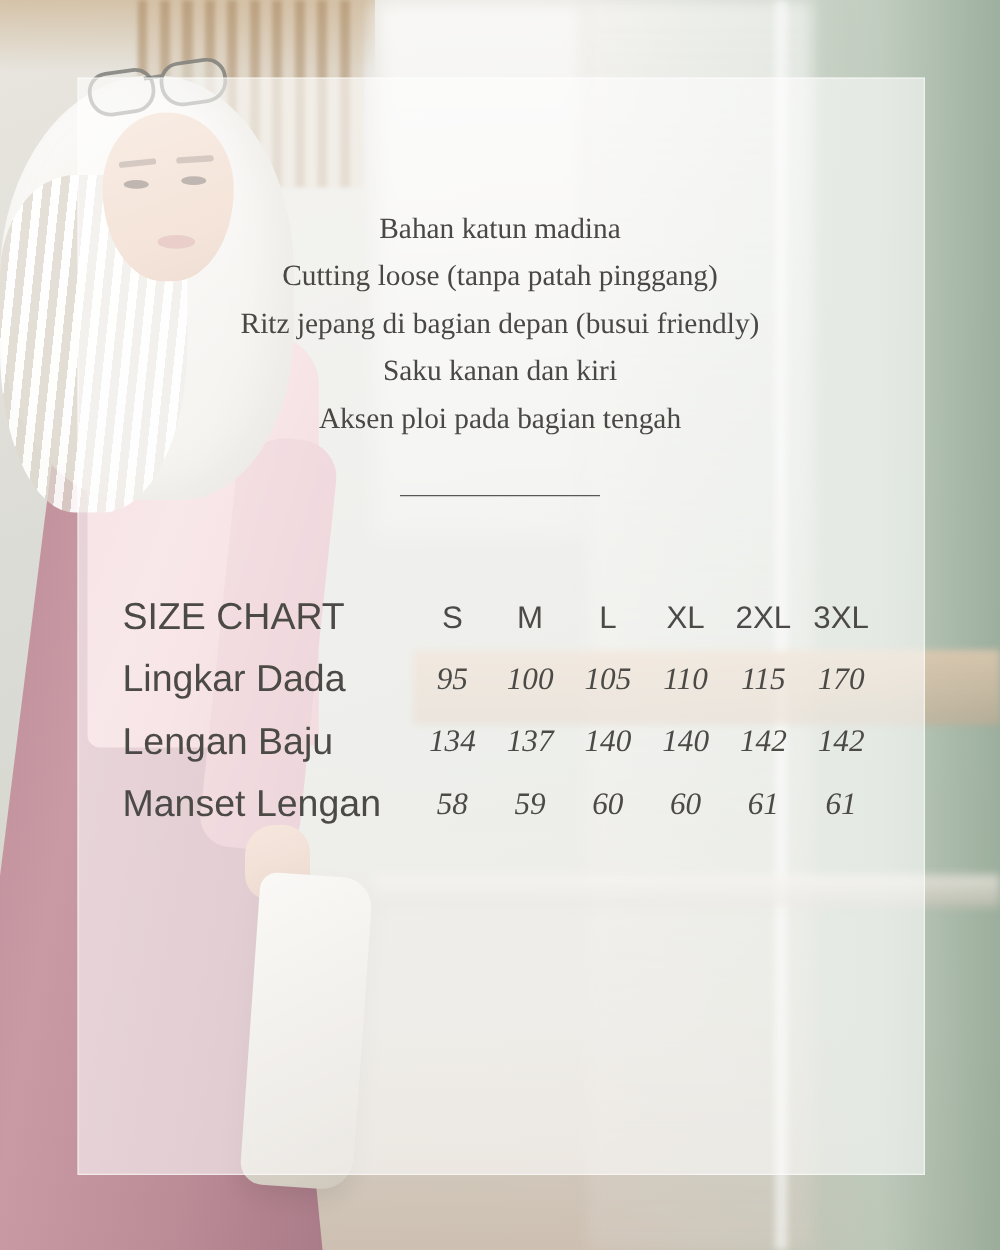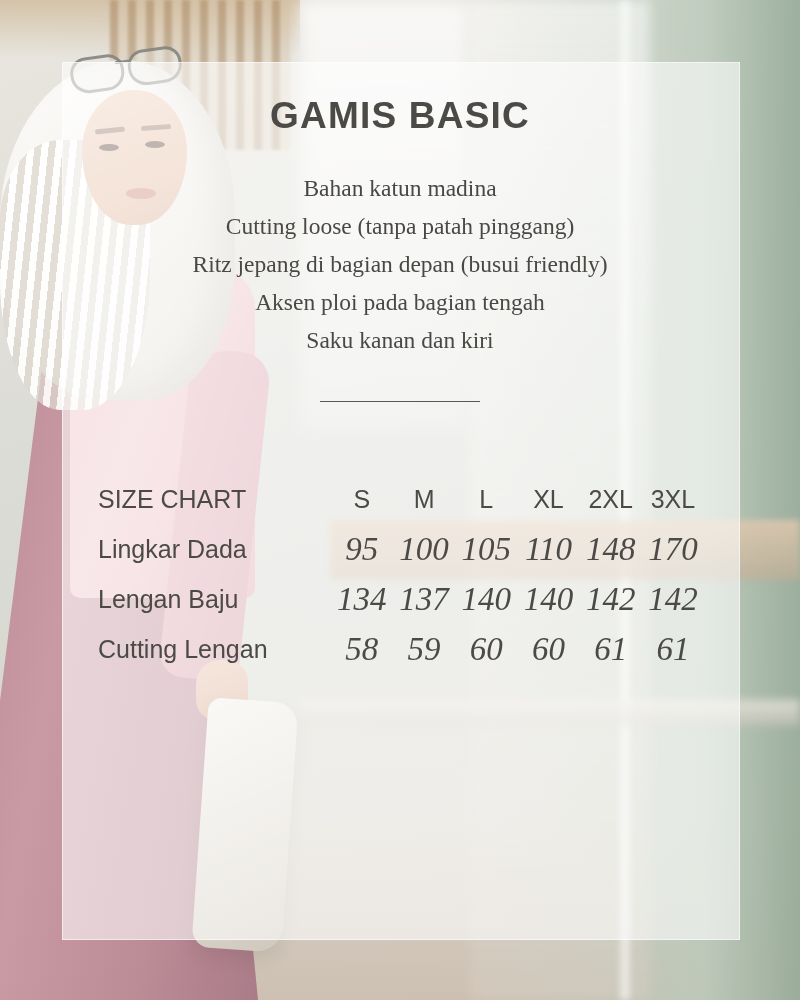--- a/index.html
+++ b/index.html
@@ -190,21 +190,21 @@
     font-size: 37px;
     line-height: 1.32;
     font-weight: bold;
     letter-spacing: 1.2px;
     color: #4c4a47;
     font-family: "Liberation Sans", sans-serif;
   }
   .title .line2 { display: block; }
 
   .features {
-    margin-top: 28px;
+    margin-top: 72px;
     text-align: center;
     font-family: "Liberation Serif", serif;
     font-size: 23.5px;
     line-height: 1.62;
     color: #4a4845;
   }
   .features div { white-space: nowrap; }
 
   .divider {
     width: 160px;
@@ -226,29 +226,29 @@
     padding: 0;
     height: 50px;
     vertical-align: middle;
   }
   .chart thead th {
     font-size: 25px;
     color: #4c4a47;
   }
   .chart th.rowhead, .chart td.rowhead {
     text-align: left;
-    font-size: 25px;
+    font-size: 30px;
     width: 232px;
     padding-left: 2px;
   }
   .chart tbody td.val {
     text-align: center;
     font-family: "Liberation Serif", serif;
     font-style: italic;
-    font-size: 33px;
+    font-size: 25px;
     color: #4c4a47;
   }
   .chart thead th.sz {
     text-align: center;
     width: 62px;
   }
   .chart td.val { width: 62px; }
 </style>
 </head>
 <body>
@@ -283,29 +283,28 @@
       <div class="bridge"></div>
       <div class="lens r"></div>
     </div>
   </div>
 
   <div class="panel"></div>
 
   <div class="content">
 
     <h1 class="title">
-      <span>GAMIS BASIC</span>
     </h1>
 
     <div class="features">
       <div>Bahan katun madina</div>
       <div>Cutting loose (tanpa patah pinggang)</div>
       <div>Ritz jepang di bagian depan (busui friendly)</div>
+      <div>Saku kanan dan kiri</div>
       <div>Aksen ploi pada bagian tengah</div>
-      <div>Saku kanan dan kiri</div>
     </div>
 
     <div class="divider"></div>
 
     <table class="chart">
       <thead>
         <tr>
           <th class="rowhead">SIZE CHART</th>
           <th class="sz">S</th>
           <th class="sz">M</th>
@@ -315,34 +314,34 @@
           <th class="sz">3XL</th>
         </tr>
       </thead>
       <tbody>
         <tr>
           <td class="rowhead">Lingkar Dada</td>
           <td class="val">95</td>
           <td class="val">100</td>
           <td class="val">105</td>
           <td class="val">110</td>
-          <td class="val">148</td>
+          <td class="val">115</td>
           <td class="val">170</td>
         </tr>
         <tr>
           <td class="rowhead">Lengan Baju</td>
           <td class="val">134</td>
           <td class="val">137</td>
           <td class="val">140</td>
           <td class="val">140</td>
           <td class="val">142</td>
           <td class="val">142</td>
         </tr>
         <tr>
-          <td class="rowhead">Cutting Lengan</td>
+          <td class="rowhead">Manset Lengan</td>
           <td class="val">58</td>
           <td class="val">59</td>
           <td class="val">60</td>
           <td class="val">60</td>
           <td class="val">61</td>
           <td class="val">61</td>
         </tr>
       </tbody>
     </table>
 

